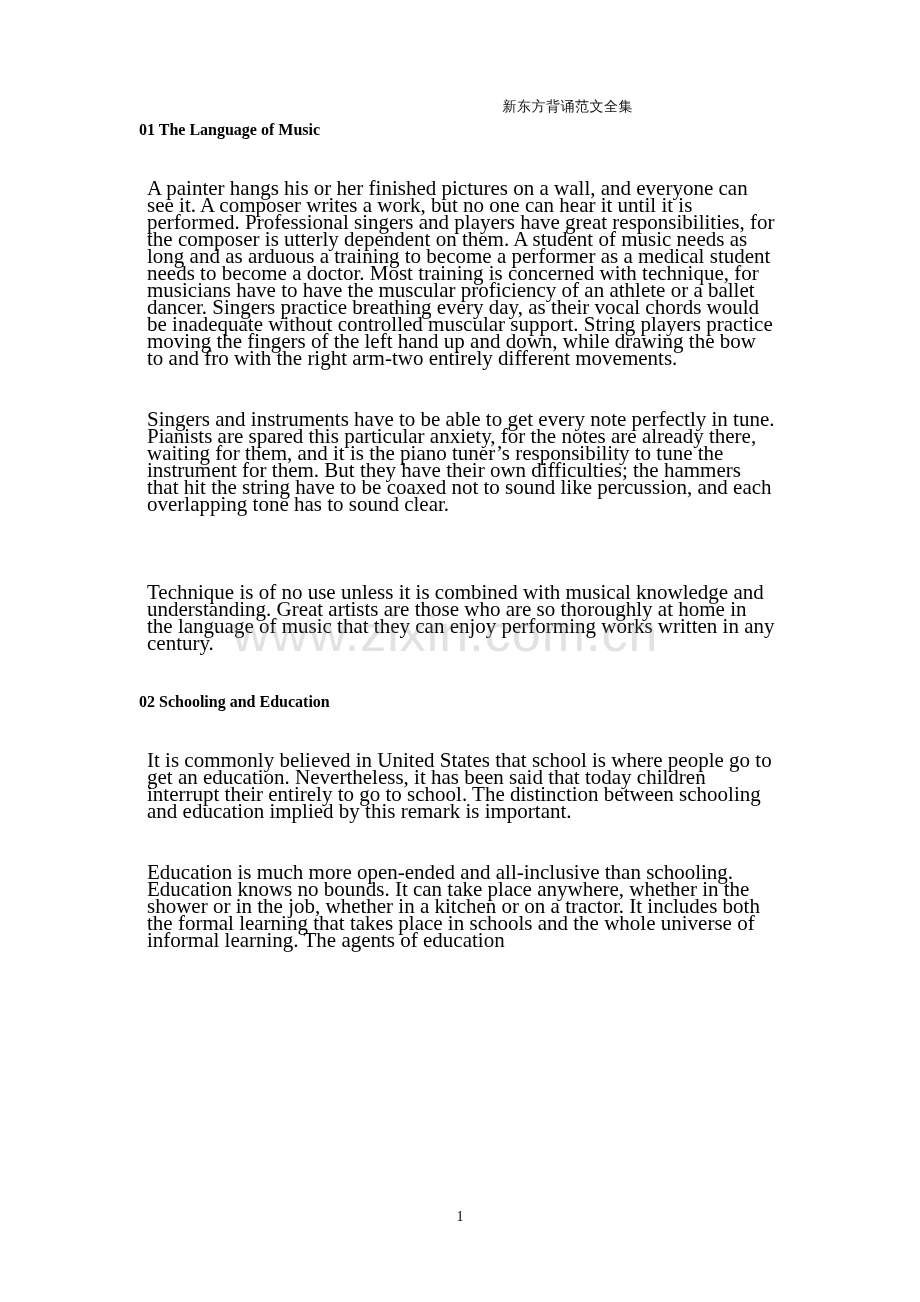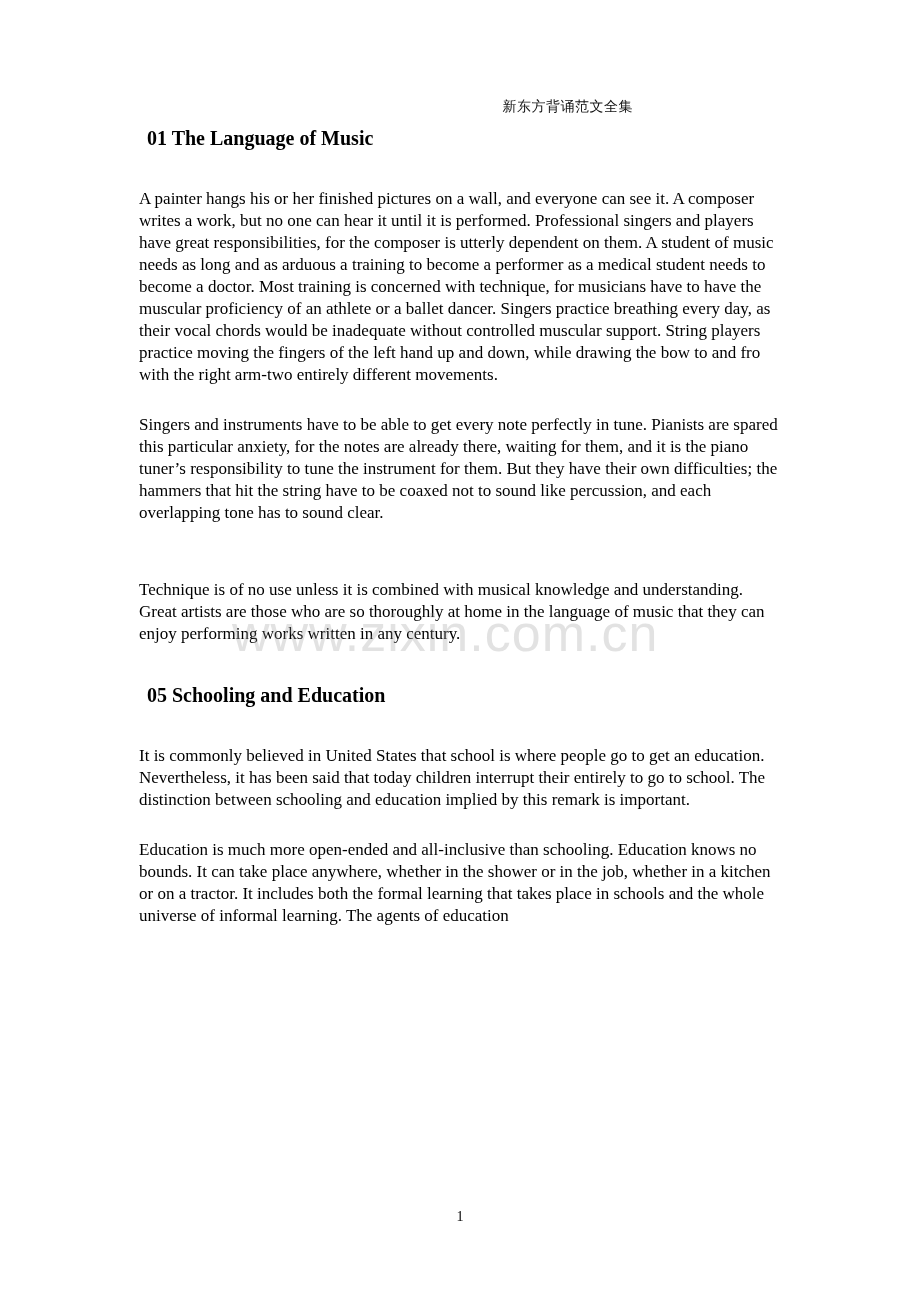--- a/index.html
+++ b/index.html
@@ -32,28 +32,28 @@
       letter-spacing: 0.5px;
     }
     .content {
       position: absolute;
       left: 139px;
       top: 116px;
       width: 645px;
     }
     .heading {
       font-weight: bold;
-      font-size: 20px;
+      font-size: 16px;
       line-height: 28px;
-      margin: 8px;
+      margin: 0;
     }
     .para {
-      font-size: 17px;
-      line-height: 22px;
-      margin: 0;
+      font-size: 21px;
+      line-height: 17px;
+      margin: 8px;
     }
     .gap {
       height: 27.8px;
     }
     .watermark {
       position: absolute;
       left: 232px;
       top: 603px;
       font-family: "Liberation Sans", "DejaVu Sans", sans-serif;
       font-size: 52px;
@@ -83,21 +83,21 @@
   <div class="content">
     <p class="heading">01 The Language of Music</p>
     <div class="gap"></div>
     <p class="para">A painter hangs his or her finished pictures on a wall, and everyone can see it. A composer writes a work, but no one can hear it until it is performed. Professional singers and players have great responsibilities, for the composer is utterly dependent on them. A student of music needs as long and as arduous a training to become a performer as a medical student needs to become a doctor. Most training is concerned with technique, for musicians have to have the muscular proficiency of an athlete or a ballet dancer. Singers practice breathing every day, as their vocal chords would be inadequate without controlled muscular support. String players practice moving the fingers of the left hand up and down, while drawing the bow to and fro with the right arm-two entirely different movements.</p>
     <div class="gap"></div>
     <p class="para">Singers and instruments have to be able to get every note perfectly in tune. Pianists are spared this particular anxiety, for the notes are already there, waiting for them, and it is the piano tuner’s responsibility to tune the instrument for them. But they have their own difficulties; the hammers that hit the string have to be coaxed not to sound like percussion, and each overlapping tone has to sound clear.</p>
     <div class="gap"></div>
     <div class="gap"></div>
     <p class="para">Technique is of no use unless it is combined with musical knowledge and understanding. Great artists are those who are so thoroughly at home in the language of music that they can enjoy performing works written in any century.</p>
     <div class="gap"></div>
-    <p class="heading">05 Schooling and Education</p>
+    <p class="heading">02 Schooling and Education</p>
     <div class="gap"></div>
     <p class="para">It is commonly believed in United States that school is where people go to get an education. Nevertheless, it has been said that today children interrupt their entirely to go to school. The distinction between schooling and education implied by this remark is important.</p>
     <div class="gap"></div>
     <p class="para">Education is much more open-ended and all-inclusive than schooling. Education knows no bounds. It can take place anywhere, whether in the shower or in the job, whether in a kitchen or on a tractor. It includes both the formal learning that takes place in schools and the whole universe of informal learning. The agents of education</p>
   </div>
 
   <div class="watermark">www.zixin.com.cn</div>
 
   <div class="page-number">1</div>
 

